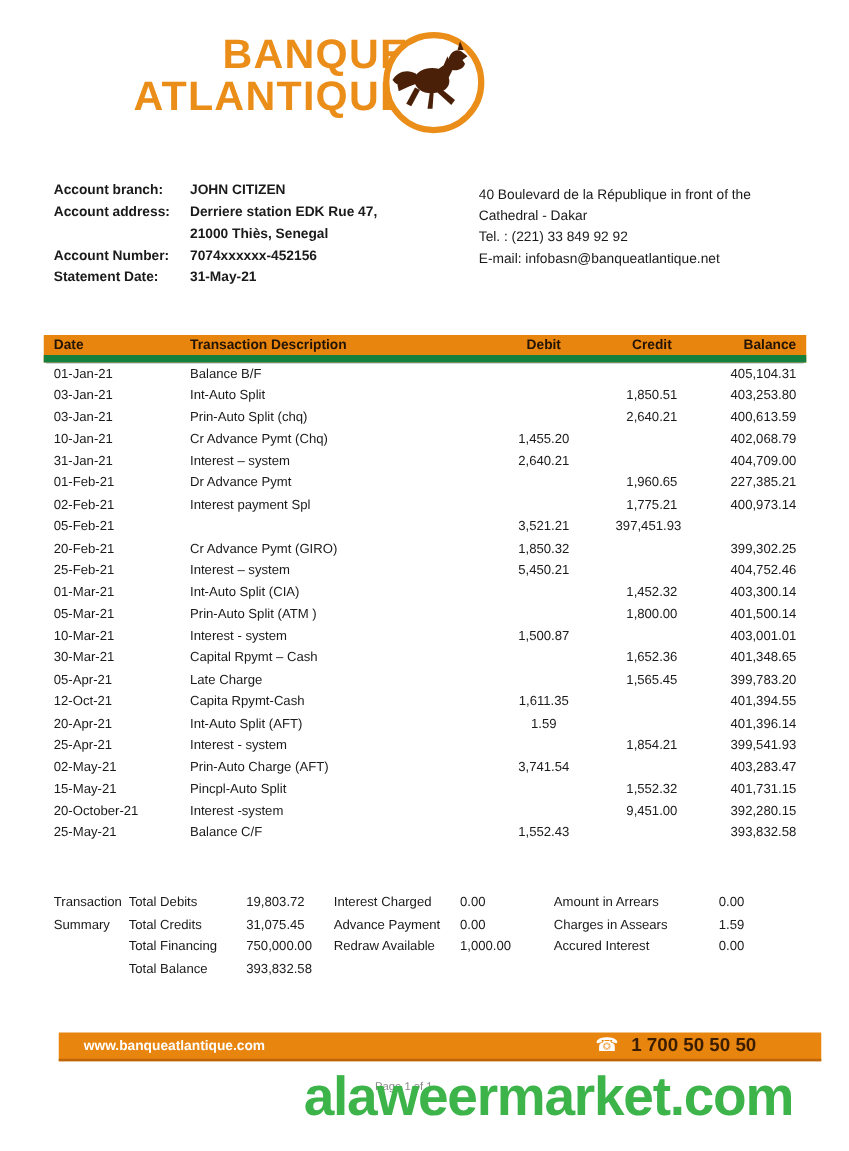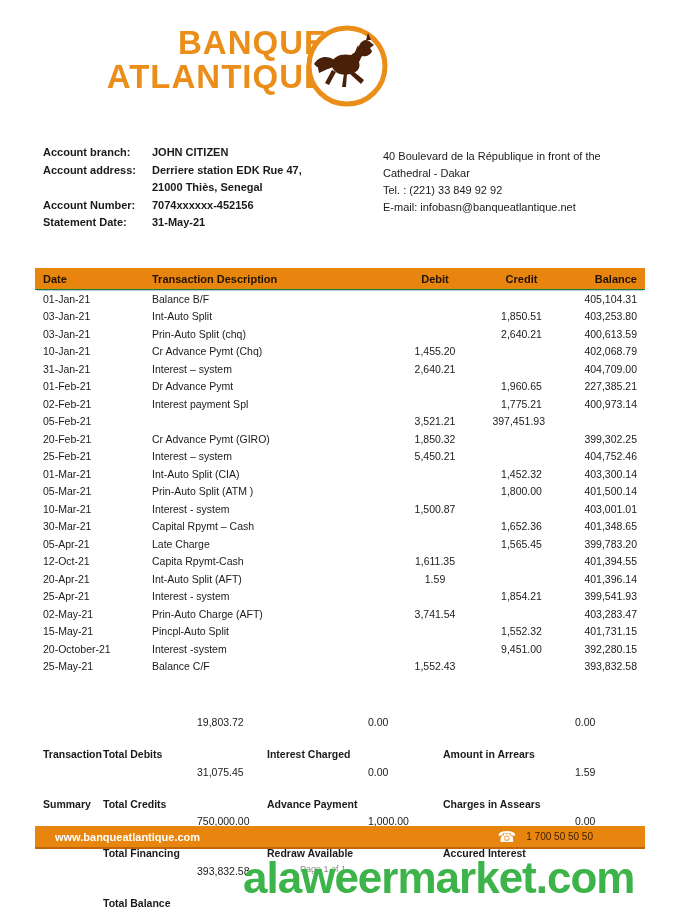--- a/index.html
+++ b/index.html
@@ -20,42 +20,42 @@
   .account-row { display:flex; line-height:17.6px; }
   .account-label { width:109px; font-weight:bold; }
   .account-value { font-weight:bold; }
 
   .contact-block { position:absolute; top:148px; left:383px; width:268px; font-size:11px; line-height:16.9px; }
 
   
   .txn-table { position:absolute; top:268px; left:35px; width:610px; }
   .t-grid { display:grid; grid-template-columns:110px 235px 110px 63px 92px; align-items:center; }
   .t-head { background:var(--accent_orange,#E8850E); height:22px; font-size:11px; font-weight:bold;
-            color:var(--header_text,#231303); border-bottom:1px solid #15803d;
+            color:var(--header_text,#231303); border-bottom:6px solid #15803d;
             box-shadow:0 3px 0 -2px #bfc9d6; }
   .t-row { height:17.5px; font-size:10.5px; }
   .c-date { padding-left:8px; }
   .c-desc { padding-left:7px; }
   .c-debit, .c-credit { text-align:center; }
   .c-balance { text-align:right; padding-right:8px; }
 
   
   .summary-block { position:absolute; top:714px; left:35px; width:610px; padding-left:8px;
                    display:grid; grid-template-columns:60px 94px 70px 101px 75px 132px 1fr; }
   .s-cell { height:17.6px; font-size:10.5px; line-height:17.6px; white-space:nowrap; }
-  .s-bold { font-weight:bold;margin-top:32px; }
-
-  
-  .footer-bar { position:absolute; top:826px; left:35px; width:610px; height:23px;
+  .s-bold { font-weight:normal; }
+
+  
+  .footer-bar { position:absolute; top:826px; left:47px; width:610px; height:23px;
                 background:var(--accent_orange,#E8850E); border-bottom:2px solid #c0660a;
                 display:flex; align-items:center; }
   .footer-site { margin-left:20px; color:#ffffff; font-weight:bold; font-size:11px; }
   .footer-phone-group { margin-left:auto; margin-right:52px; display:flex; align-items:center; gap:10px; }
   .phone-icon { color:#ffffff; font-size:15px; line-height:1; }
-  .footer-phone { color:var(--phone_text,#3A1D02); font-weight:normal; font-size:10px; }
+  .footer-phone { color:var(--phone_text,#3A1D02); font-weight:bold; font-size:15px; }
 
   
   .page-label { position:absolute; top:864px; left:300px; font-size:9px; color:#8a8a8a; z-index:1; }
   .watermark { position:absolute; top:853px; left:243px; z-index:2; font-size:44px; font-weight:bold;
                color:var(--watermark_green,#3CB44A); letter-spacing:-1px; white-space:nowrap; }
 </style>
 </head>
 <body>
 
 <div class="page">

